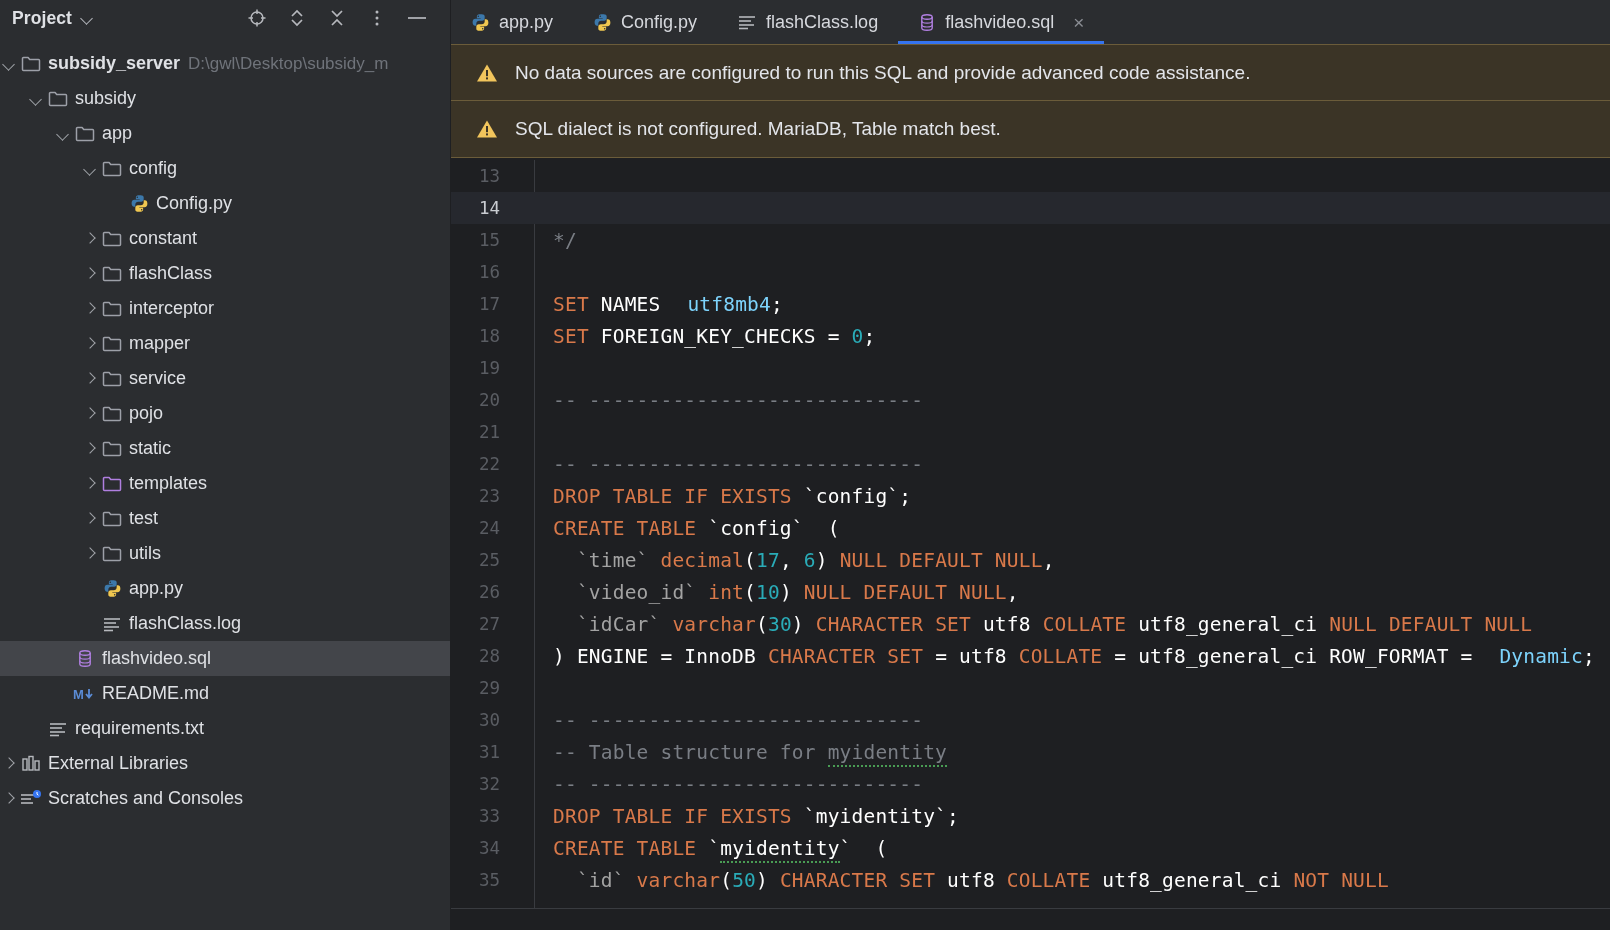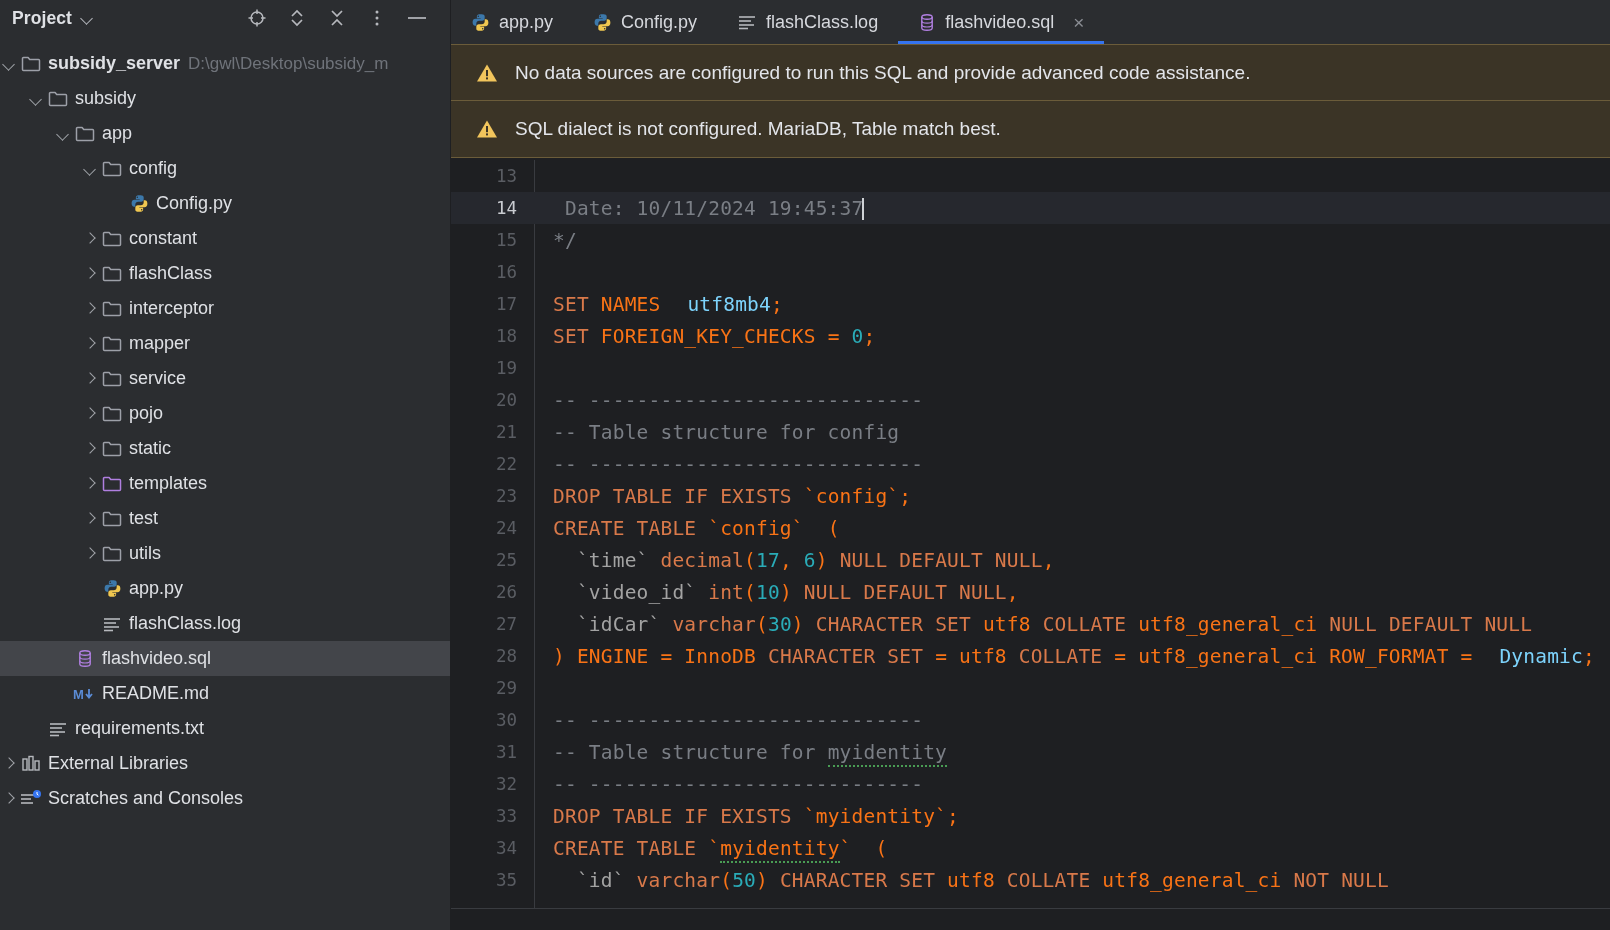--- a/index.html
+++ b/index.html
@@ -2,21 +2,21 @@
 <html><head>
 <meta charset="utf-8">
 <style>
   * { box-sizing: border-box; margin: 0; padding: 0; }
   html, body {
     width: 1610px; height: 930px;
     background: #2b2d30;
     font-family: "Liberation Sans", sans-serif;
     overflow: hidden;
   }
-  #app { display: flex; width: 1610px; height: 738px; }
+  #app { display: flex; width: 1610px; height: 930px; align-items: flex-end; }
 
   
   #sidebar {
     width: 451px; height: 930px;
     background: #2b2d30;
     border-right: 1px solid #1e1f22;
     position: relative;
     flex: 0 0 451px;
   }
   .panel-header {
@@ -88,33 +88,33 @@
   .banner:first-of-type { border-top: 1px solid #6b5c3a; }
 
   
   .codearea { position:absolute; left:0; right:0; top:160px; bottom:22px; background:#1e1f22; overflow:hidden; }
   .gutter-bg { position:absolute; left:0; top:0; bottom:0; width:84px; background:#1e1f22; border-right:1px solid #393b40; }
   .lines { position:relative; }
   .cline { height: 32px; display:flex; align-items:center; position:relative; }
   .cline.cur { background:#26282e; }
   .cline.cur .ln { color:#c9ccd1; }
   .ln {
-    width: 84px; flex:0 0 84px; text-align:right; padding-right: 18px;
+    width: 84px; flex:0 0 84px; text-align:right; padding-right: 35px;
     font-family:"DejaVu Sans Mono", monospace; font-size: 17.5px; color:#5a5d63;
   }
   .code {
     font-family:"DejaVu Sans Mono", monospace; font-size: 19.5px;
     color:#bcbec4; white-space: pre; padding-left: 18px; letter-spacing: .2px;
   }
   .kw   { color:#d9794a; }
   .str  { color:#7dd3fc;margin-left:15px; }
   .num  { color:#2aacb8; }
   .cmt  { color:#7a7e85; }
   .ident{ color:#a3a3a3; }
-  .plain{ color:#f97316; }
+  .plain{ color:#ffffff; }
   .sq { border-bottom: 2px dotted #499c54; padding-bottom:1px; }
   .caret {
     display:inline-block; width:2px; height:22px; background:#cfd2d6;
     vertical-align:-5px; margin-left:-1px;
   }
   .hsb { position:absolute; left:0; right:0; bottom:0; height:22px; background:#1e1f22; border-top:1px solid #393b40; }
 </style>
 </head>
 <body>
 
@@ -477,21 +477,20 @@
 
     <div class="codearea">
       <div class="gutter-bg"></div>
       <div class="lines" id="lines">
           <div class="cline">
             <span class="ln">13</span>
             <span class="code"></span>
           </div>
           <div class="cline cur">
             <span class="ln">14</span>
-            <span class="code"><span class="cmt"> Date: 10/11/2024 19:45:37</span><span class="caret"></span></span>
           </div>
           <div class="cline">
             <span class="ln">15</span>
             <span class="code"><span class="cmt">*/</span></span>
           </div>
           <div class="cline">
             <span class="ln">16</span>
             <span class="code"></span>
           </div>
           <div class="cline">
@@ -505,21 +504,20 @@
           <div class="cline">
             <span class="ln">19</span>
             <span class="code"></span>
           </div>
           <div class="cline">
             <span class="ln">20</span>
             <span class="code"><span class="cmt">-- ----------------------------</span></span>
           </div>
           <div class="cline">
             <span class="ln">21</span>
-            <span class="code"><span class="cmt">-- Table structure for config</span></span>
           </div>
           <div class="cline">
             <span class="ln">22</span>
             <span class="code"><span class="cmt">-- ----------------------------</span></span>
           </div>
           <div class="cline">
             <span class="ln">23</span>
             <span class="code"><span class="kw">DROP TABLE IF EXISTS </span><span class="plain">`config`;</span></span>
           </div>
           <div class="cline">

